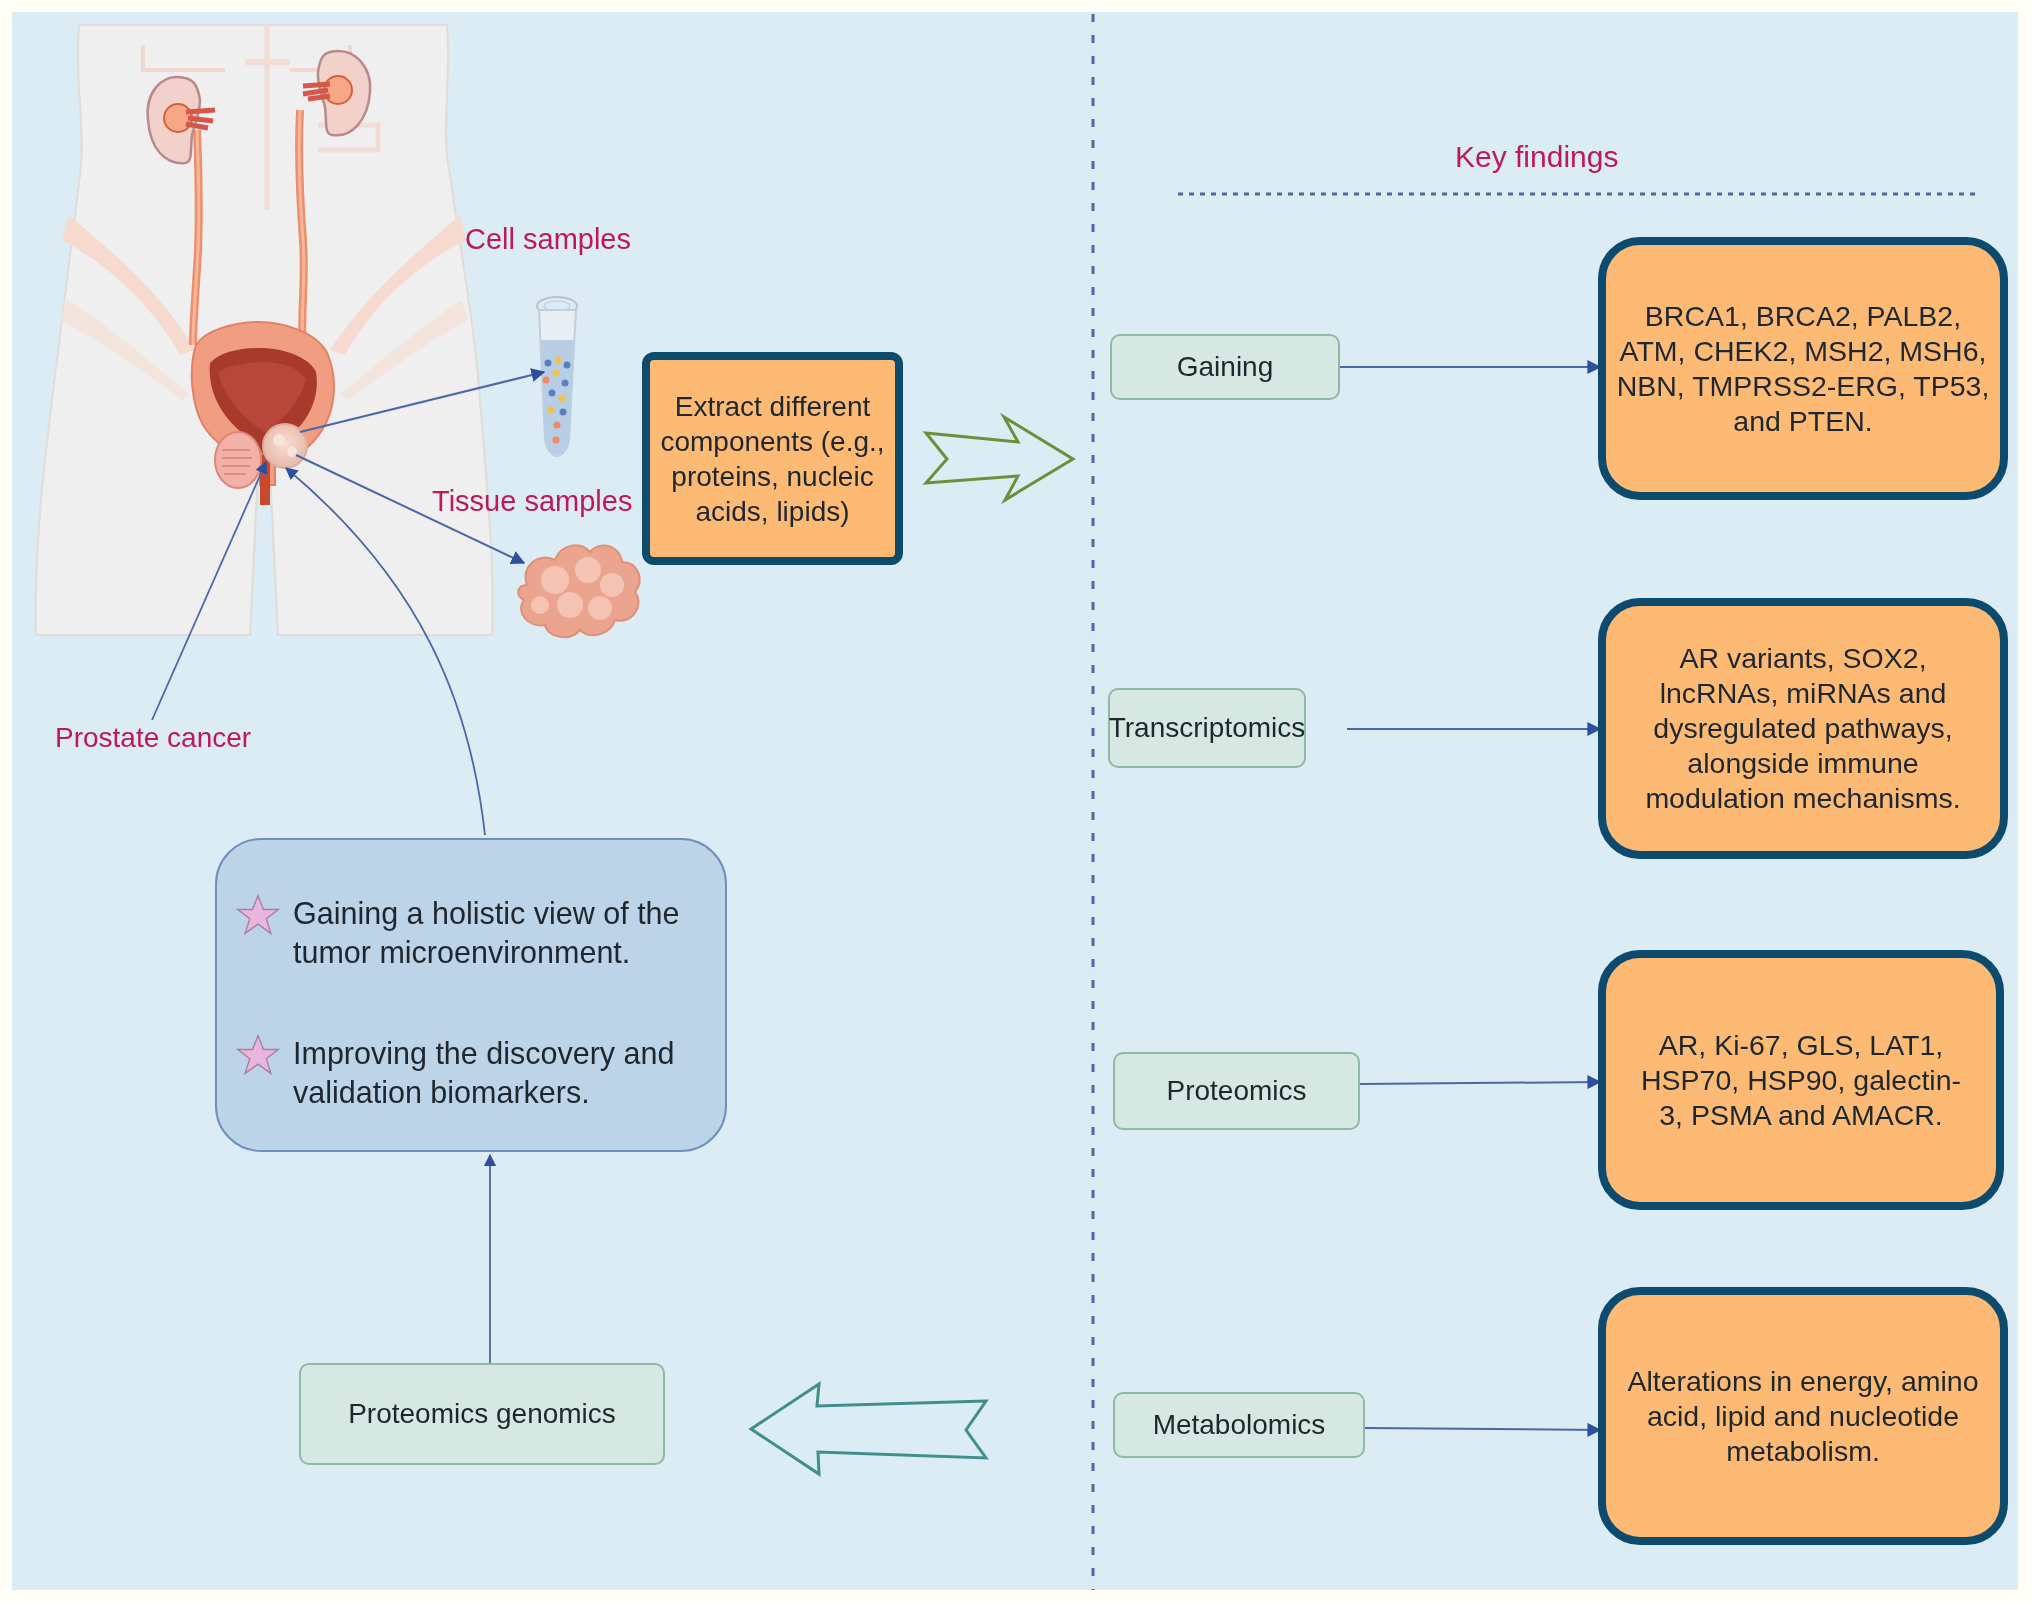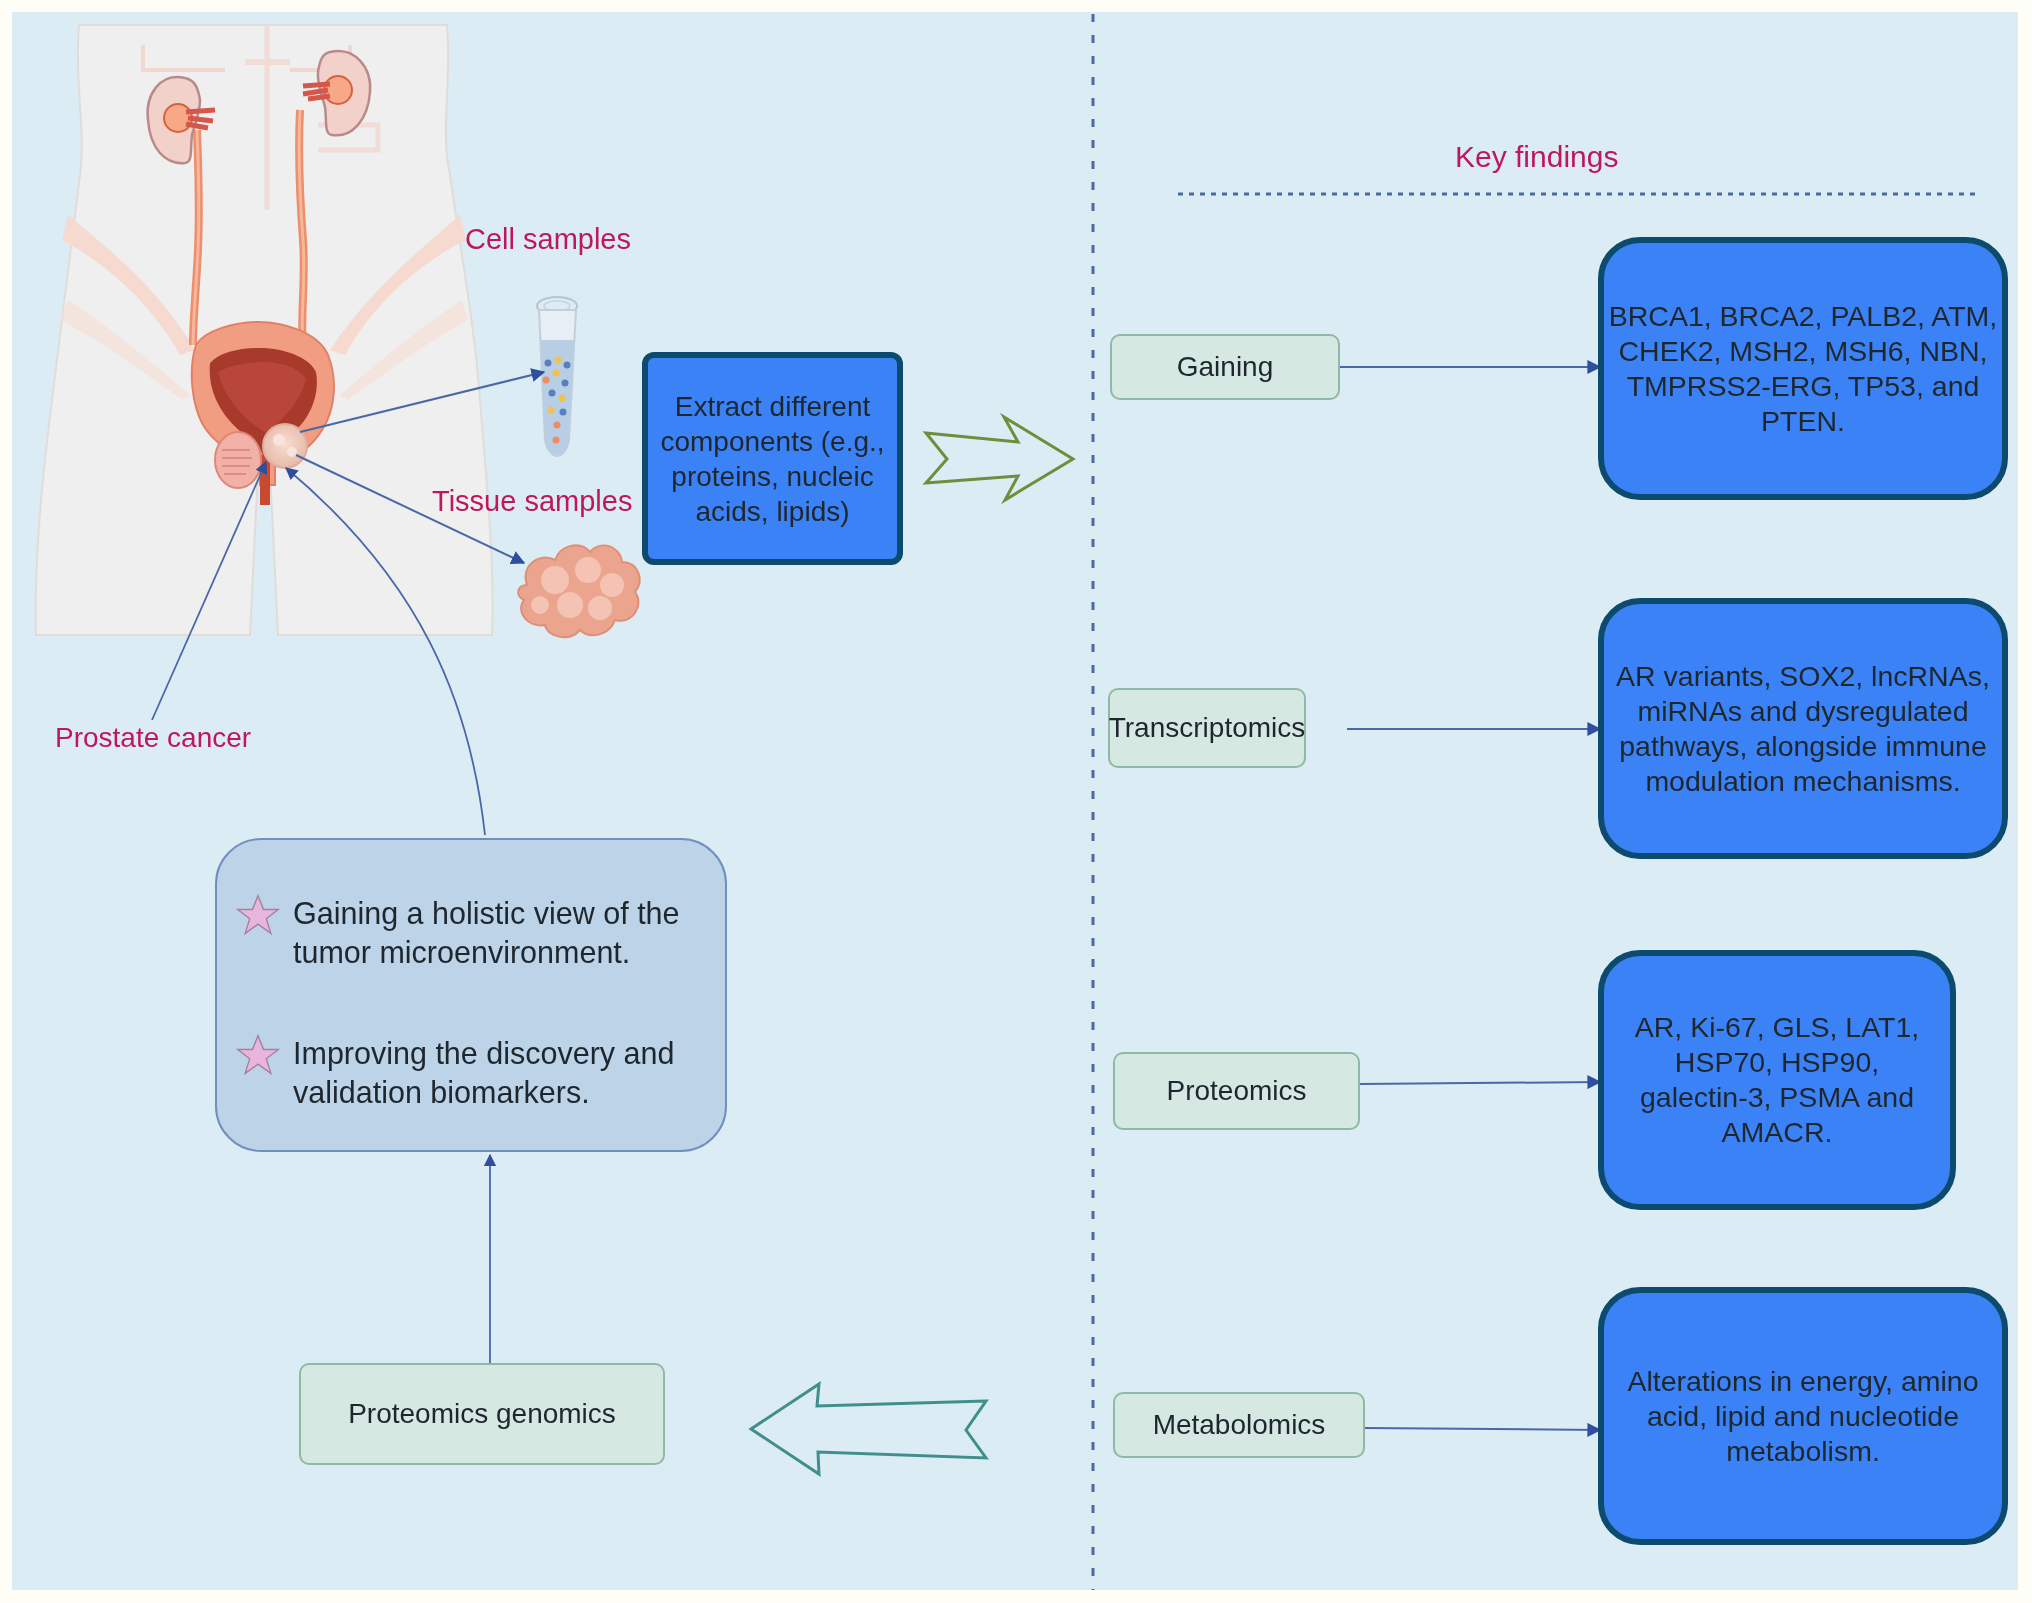--- a/index.html
+++ b/index.html
@@ -3,21 +3,21 @@
 <meta charset="utf-8">
 <style>
   html, body { margin:0; padding:0; }
   body { width:2032px; height:1603px; background:#fefdf6; position:relative; overflow:hidden;
          font-family:"Liberation Sans", sans-serif; color:#1f2a33; }
   #panel { position:absolute; left:12px; top:12px; width:2006px; height:1578px; background:#dcecf4; }
   svg#art { position:absolute; left:0; top:0; width:2032px; height:1603px; }
   .lbl { position:absolute; white-space:nowrap; font-size:29px; color:#be185d; }
   .box { position:absolute; box-sizing:border-box; display:flex; align-items:center; justify-content:center;
          text-align:center; color:#1e262e; }
-  .blue { background:#3b82f6; border:6px solid #0c4a6e; border-radius:42px; font-size:28.5px; line-height:35px; }
+  .blue { background:#fdba74; border:8px solid #0c4a6e; border-radius:42px; font-size:28.5px; line-height:35px; }
   .green { background:#d5e8e1; border:2px solid #8fb9a4; border-radius:10px; font-size:28px; }
   .bullets { position:absolute; left:215px; top:838px; width:512px; height:314px; box-sizing:border-box;
              background:#bcd3e8; border:2px solid #6f8fbd; border-radius:46px; }
   .bullet { position:absolute; left:18px; display:flex; align-items:flex-start; font-size:30.5px; line-height:39px; color:#1e262e; }
   .bullet .star { width:46px; height:46px; flex:0 0 auto; margin-right:12px; margin-top:-2px; }
   .bullet span.t { width:410px; }
 </style>
 </head>
 <body>
 
@@ -155,16 +155,16 @@
 
 <div class="lbl" style="left:1455px; top:140px; font-size:30px;">Key findings</div>
 
 <div class="box green" style="left:1110px; top:334px; width:230px; height:66px;">Gaining</div>
 <div class="box blue" style="left:1598px; top:237px; width:410px; height:263px; padding:0 4px;">BRCA1, BRCA2, PALB2, ATM, CHEK2, MSH2, MSH6, NBN, TMPRSS2-ERG, TP53, and PTEN.</div>
 
 <div class="box green" style="left:1108px; top:688px; width:198px; height:80px;">Transcriptomics</div>
 <div class="box blue" style="left:1598px; top:598px; width:410px; height:261px; padding:0 11px;">AR variants, SOX2, lncRNAs, miRNAs and dysregulated pathways, alongside immune modulation mechanisms.</div>
 
 <div class="box green" style="left:1113px; top:1052px; width:247px; height:78px;">Proteomics</div>
-<div class="box blue" style="left:1598px; top:950px; width:358px; height:260px; padding:0 26px;">AR, Ki-67, GLS, LAT1, HSP70, HSP90, galectin-3, PSMA and AMACR.</div>
+<div class="box blue" style="left:1598px; top:950px; width:406px; height:260px; padding:0 26px;">AR, Ki-67, GLS, LAT1, HSP70, HSP90, galectin-3, PSMA and AMACR.</div>
 
 <div class="box green" style="left:1113px; top:1392px; width:252px; height:66px;">Metabolomics</div>
 <div class="box blue" style="left:1598px; top:1287px; width:410px; height:258px; padding:0 18px;">Alterations in energy, amino acid, lipid and nucleotide metabolism.</div>
 
 </body></html>

